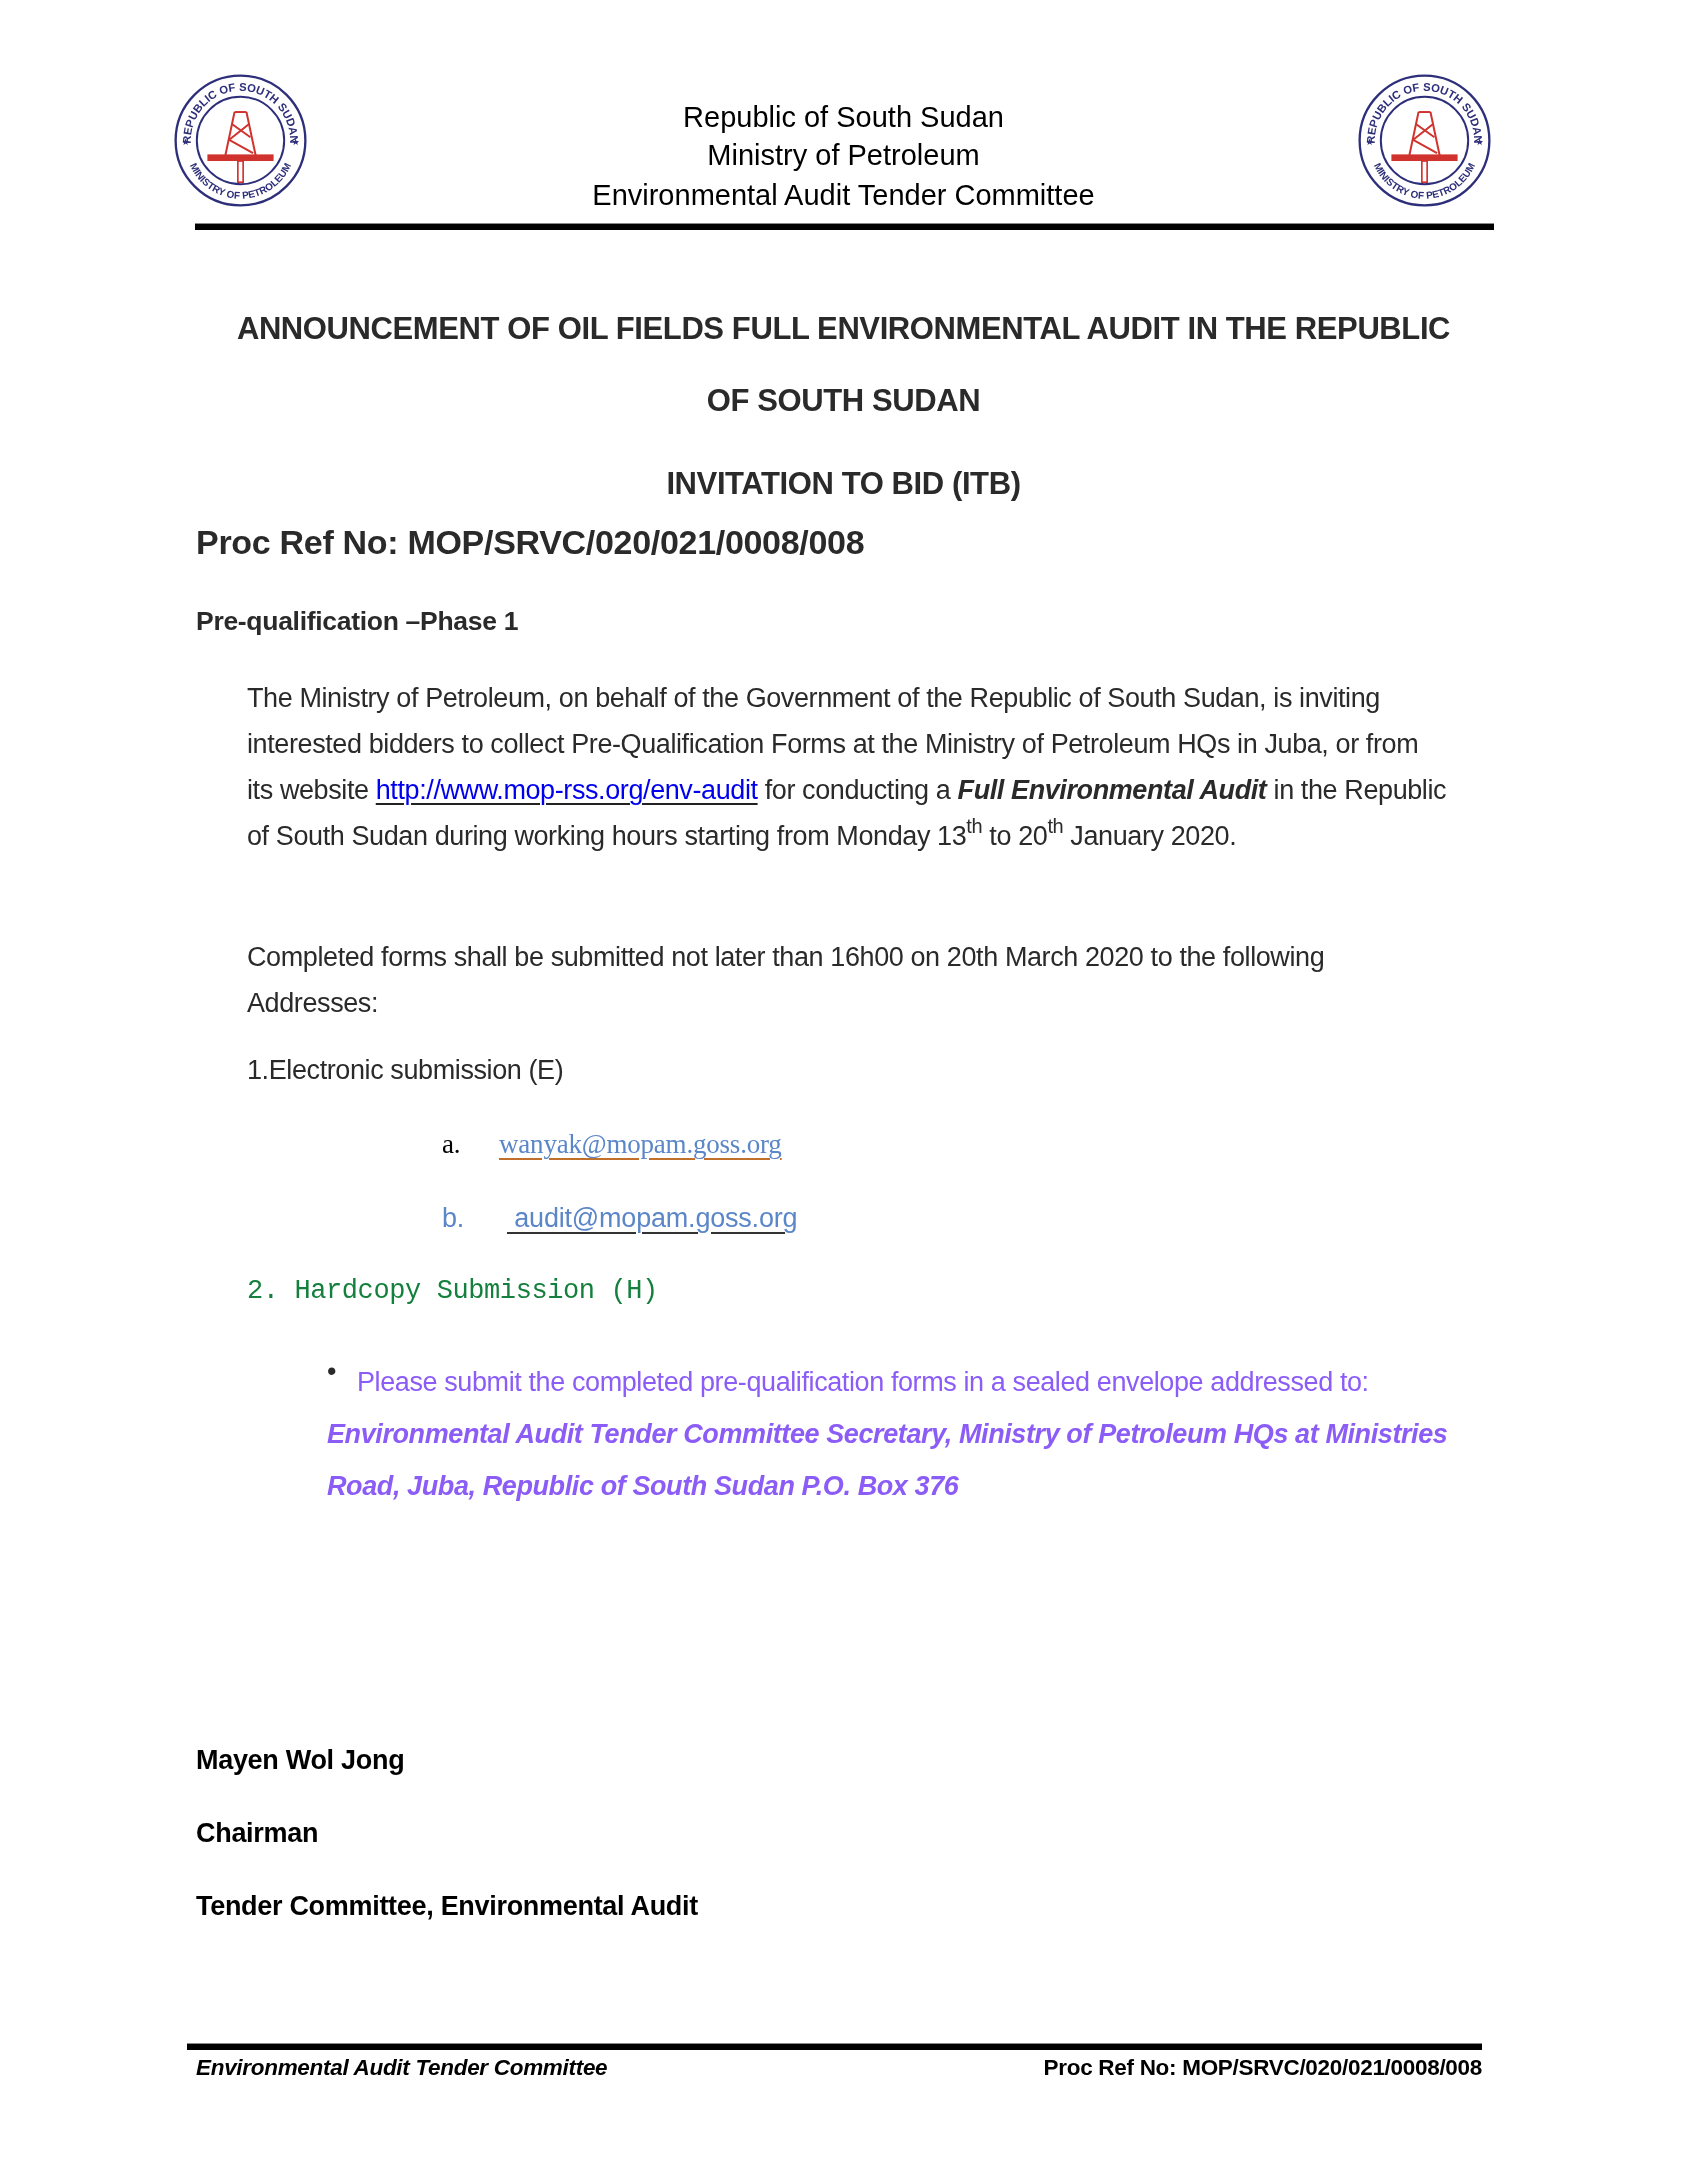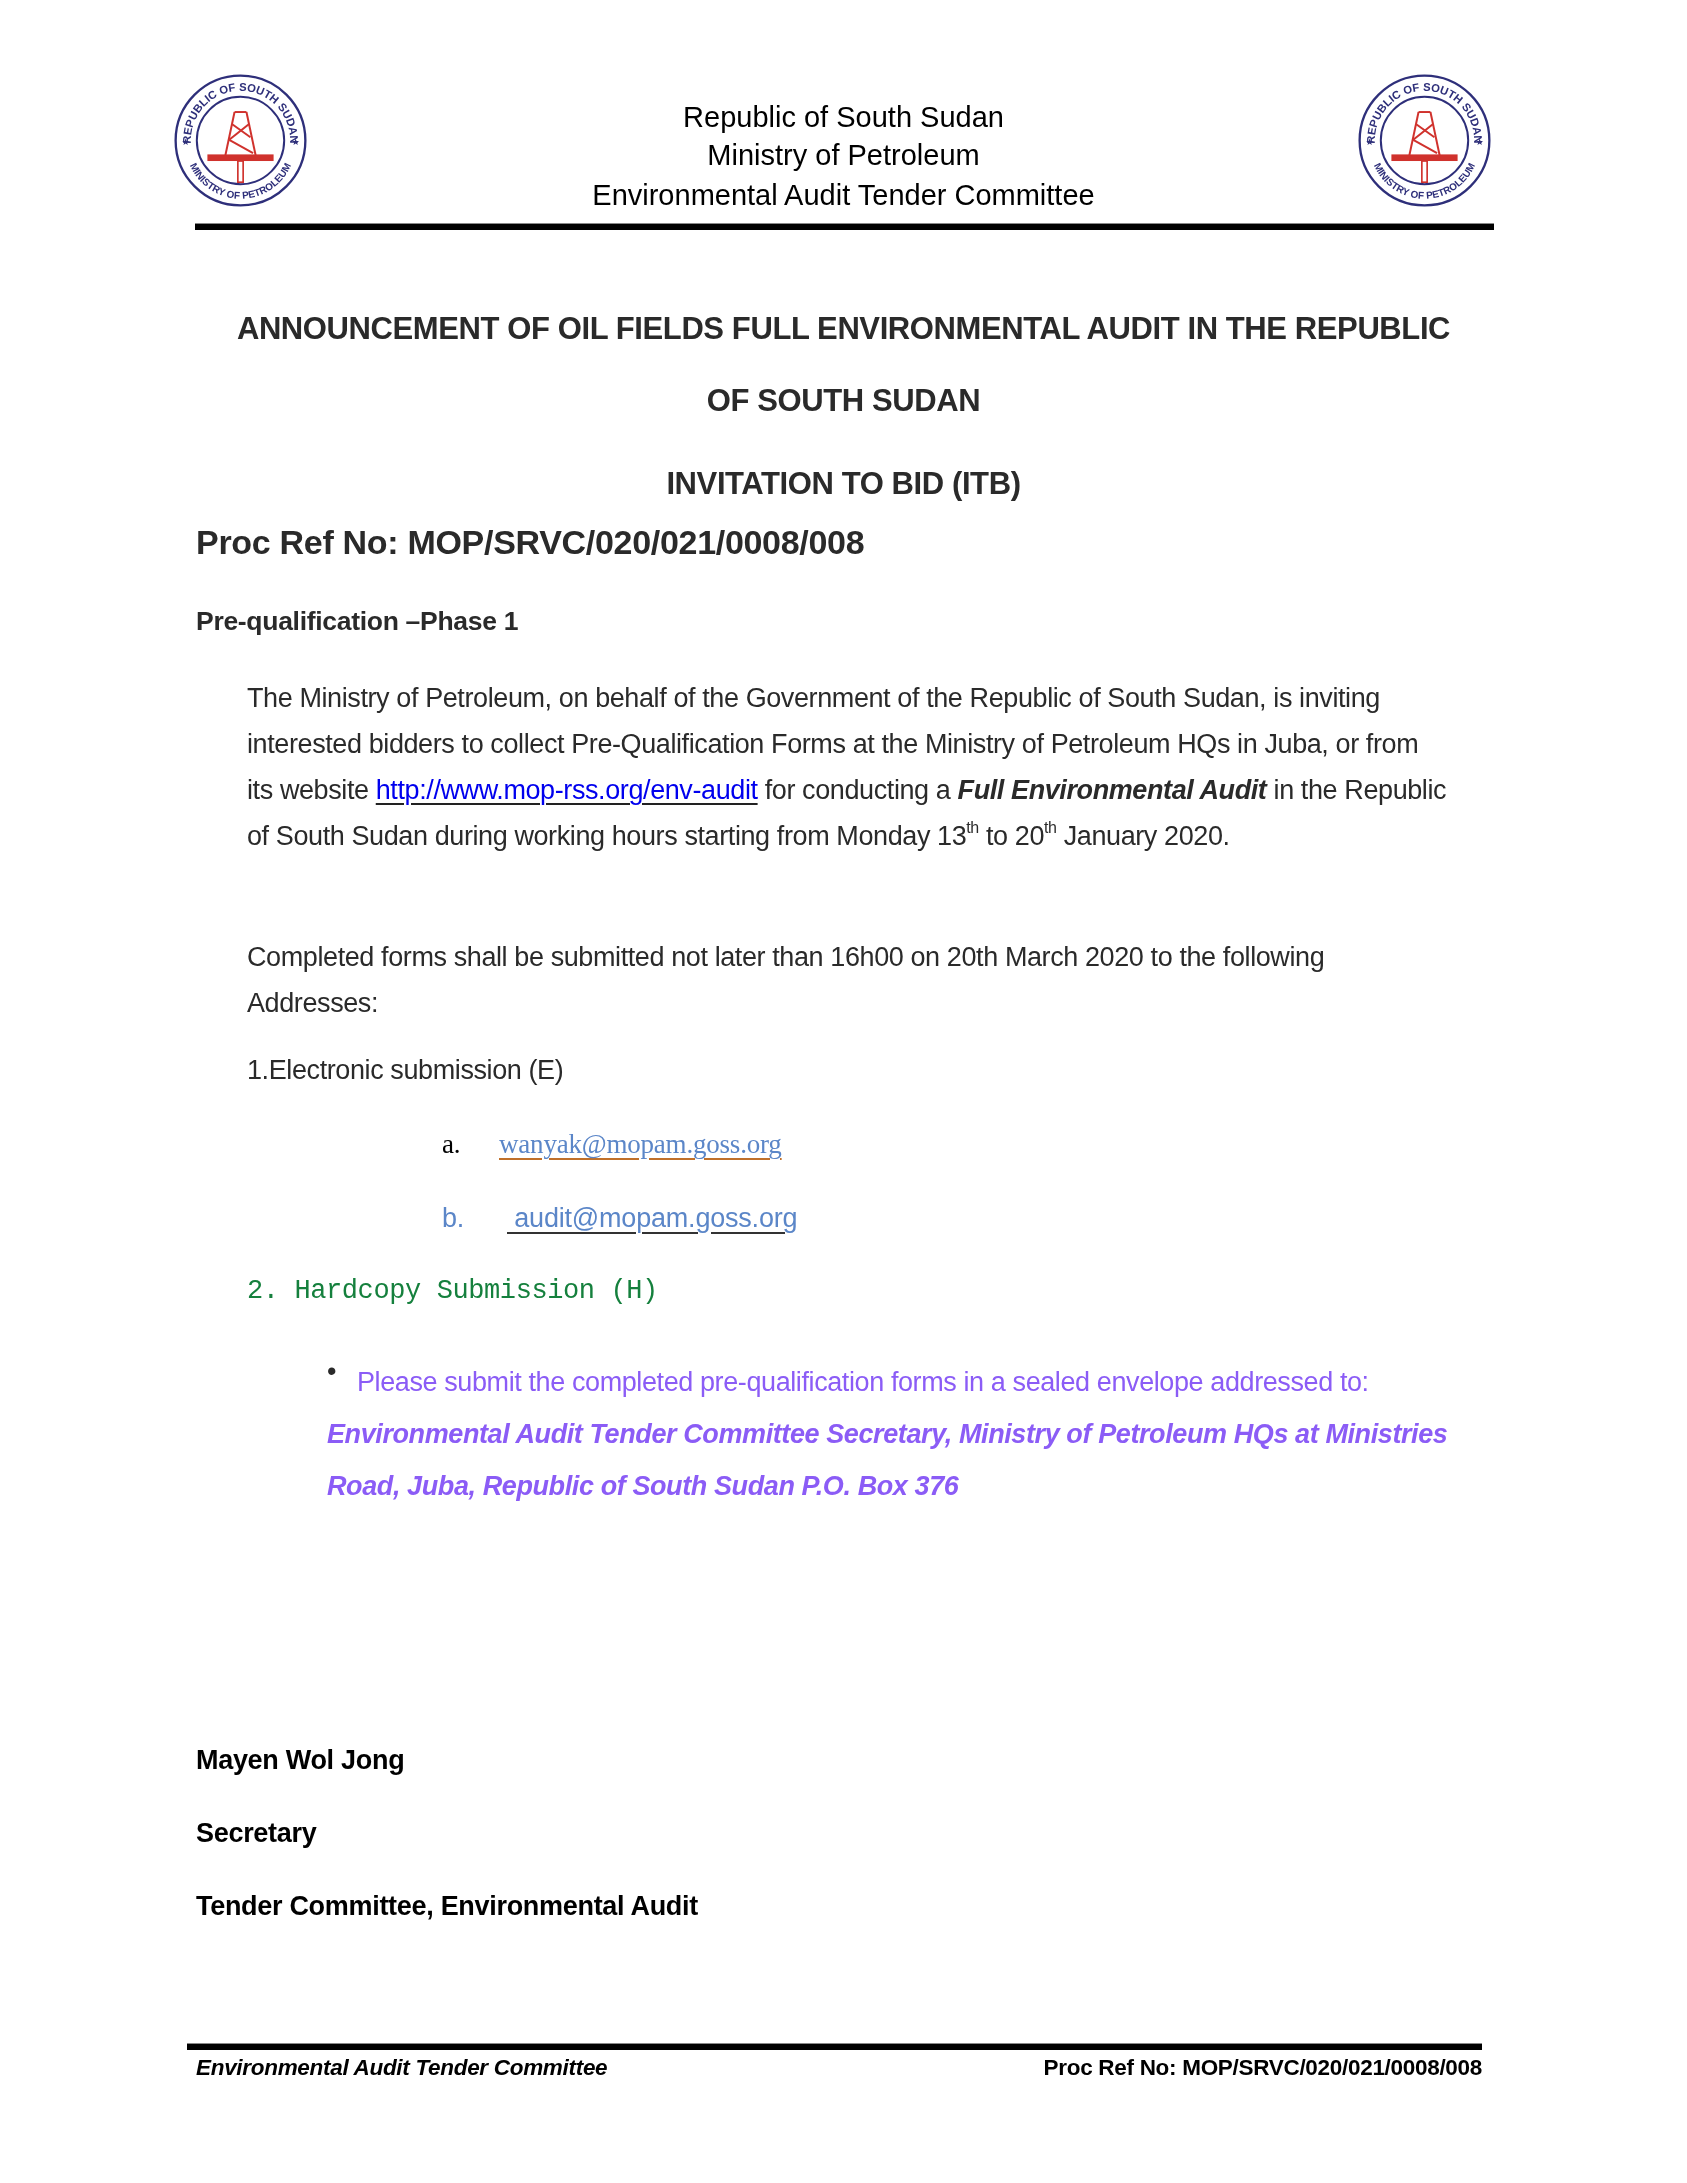--- a/index.html
+++ b/index.html
@@ -34,21 +34,21 @@
   #phase { position: absolute; left: 196px; top: 606px; font-size: 26.5px; font-weight: bold;
            color: #2a2a2a; letter-spacing: -0.3px; }
 
   
   .para { position: absolute; left: 247px; width: 1204px; font-size: 27px; line-height: 46px;
           color: #2a2a2a; letter-spacing: -0.4px; }
   #para-1 { top: 675px; }
   #para-2 { top: 934px; }
   .link-main { color: #0000ee; text-decoration: underline; text-decoration-color: #222;
                text-decoration-thickness: 2px; text-underline-offset: 4px; }
-  sup { font-size: 16px; vertical-align: 12px; line-height: 0; }
+  sup { font-size: 20px; vertical-align: 12px; line-height: 0; }
 
   #elec { position: absolute; left: 247px; top: 1055px; font-size: 27px; color: #2a2a2a; letter-spacing: -0.4px; }
   .email-row { position: absolute; font-size: 27px; letter-spacing: -0.2px; }
   #email-a { left: 442px; top: 1129px; font-family: Liberation Serif, serif; }
   #email-b { left: 442px; top: 1203px; }
   .email-label { display: inline-block; width: 57px; }
   #email-a .email-label { color: #000; }
   #email-b .email-label { color: #5b86c8; }
   .email-link { color: #5b86c8; text-decoration: underline; text-underline-offset: 4.6px;
                 text-decoration-thickness: 2px; }
@@ -158,19 +158,19 @@
 </div>
 
 <div id="hard">2. Hardcopy Submission (H)</div>
 
 <span id="bullet-dot">•</span>
 <div id="bullet-block">
   <div id="bullet-text"><span> Please submit the completed pre-qualification forms in a sealed envelope addressed to: </span><span class="bi">Environmental Audit Tender Committee Secretary, Ministry of Petroleum HQs at Ministries Road, Juba, Republic of South Sudan P.O. Box 376</span></div>
 </div>
 
 <div id="sig-name" class="sig">Mayen Wol Jong</div>
-<div id="sig-title" class="sig">Secretary</div>
+<div id="sig-title" class="sig">Chairman</div>
 <div id="sig-org" class="sig">Tender Committee, Environmental Audit</div>
 
 <div id="rule-bottom" class="rule"></div>
 <div id="footer-left">Environmental Audit Tender Committee</div>
 <div id="footer-right">Proc Ref No: MOP/SRVC/020/021/0008/008</div>
 
 
 </body></html>

